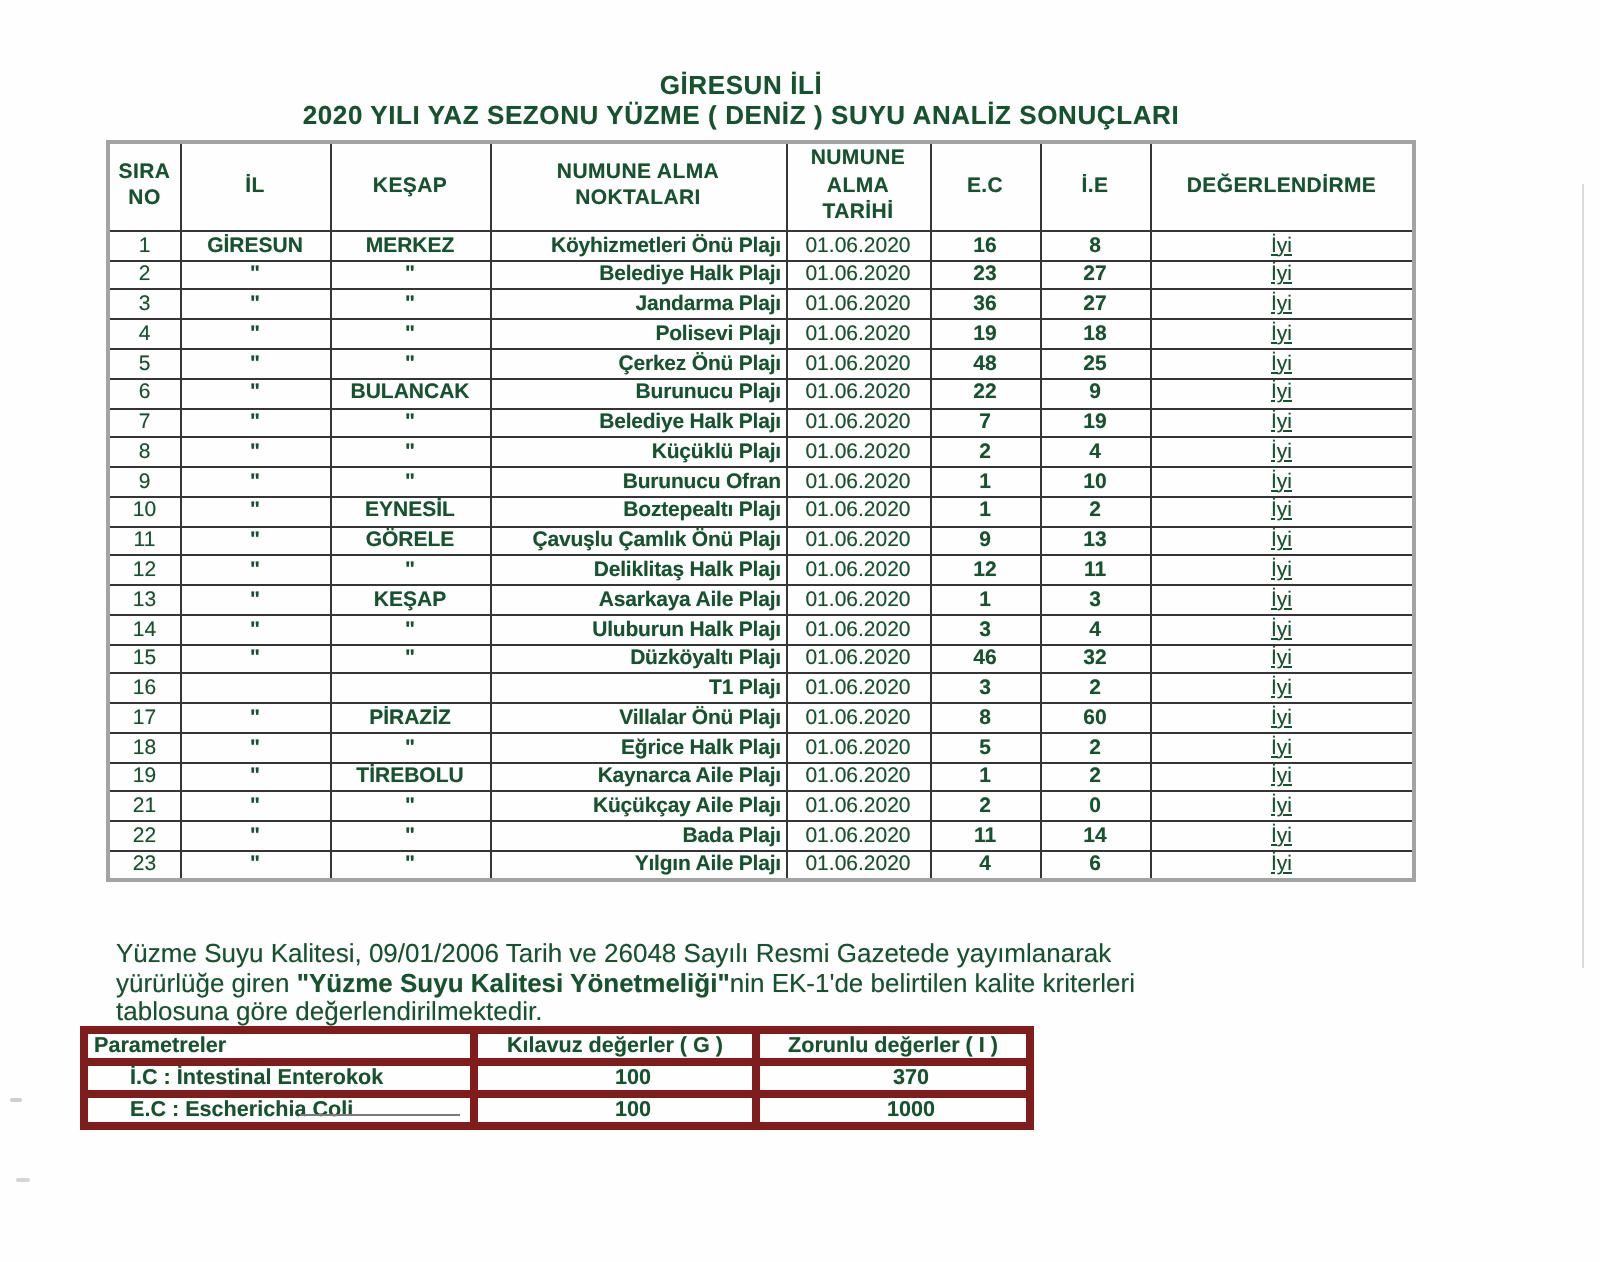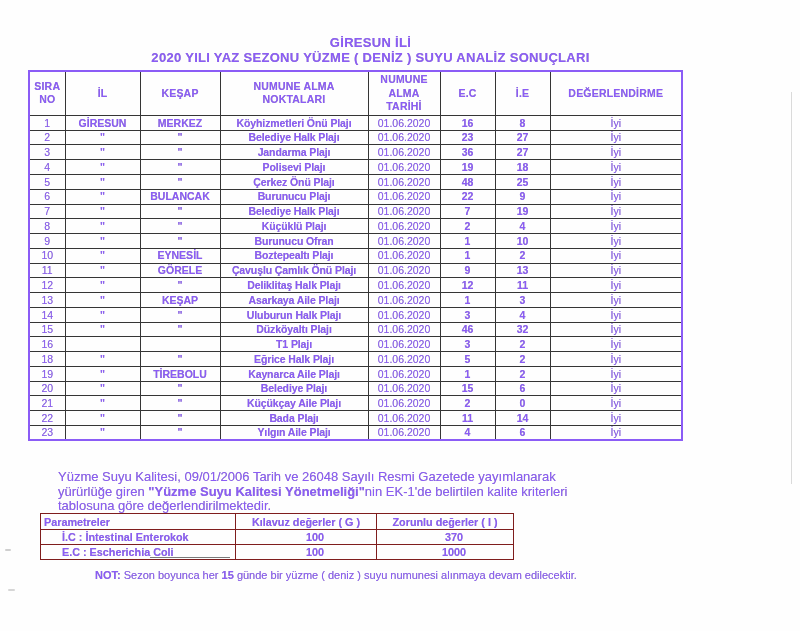--- a/index.html
+++ b/index.html
@@ -1,52 +1,52 @@
 <!DOCTYPE html>
 <html><head>
 <meta charset="utf-8">
 <style>
   html,body{margin:0;padding:0;background:#ffffff;}
   .page{
     position:relative;width:800px;height:631px;background:#fefefe;
-    font-family:"Liberation Sans",sans-serif;color:#8b5cf6;overflow:hidden;
+    font-family:"Liberation Sans",sans-serif;color:#14532d;overflow:hidden;
     text-shadow:0 0 .5px rgba(70,70,70,.45);
   }
   .title,.subtitle{
     position:absolute;left:44px;width:653px;text-align:center;
     font-weight:bold;font-size:13px;letter-spacing:.3px;white-space:nowrap;
   }
   .title{top:35px;}
   .subtitle{top:50px;}
   table{border-collapse:collapse;table-layout:fixed;}
   
-  .main-table{position:absolute;top:70px;left:28px;width:653px;border:2px solid #8b5cf6;}
+  .main-table{position:absolute;top:70px;left:53px;width:653px;border:2px solid #a3a3a3;}
   .main-table th,.main-table td{border:1px solid #353535;overflow:hidden;}
   .main-table th{
     font-size:10.5px;font-weight:bold;text-align:center;vertical-align:middle;
     padding:1px 2px;line-height:1.3;letter-spacing:.2px;
   }
   .main-table thead tr{height:43px;}
   .main-table tbody tr{height:14.78px;}
   .main-table td{
     font-size:10.5px;text-align:center;vertical-align:middle;
     padding:0 2px;line-height:1;white-space:nowrap;
   }
   .main-table td.c0{font-weight:400;}
   .main-table td.c1,.main-table td.c2{font-weight:bold;margin-left:24px;}
-  .main-table td.c3{text-align:center;font-weight:bold;letter-spacing:-.1px;}
+  .main-table td.c3{text-align:right;font-weight:bold;letter-spacing:-.1px;}
   .main-table td.c4{font-weight:400;}
   .main-table td.c5,.main-table td.c6{font-weight:bold;}
-  .main-table td.c7{font-weight:400;}
+  .main-table td.c7{font-weight:400;text-decoration:underline;}
   
   .para{position:absolute;top:454px;left:42px;width:530px;margin:16px;font-size:13px;line-height:14.6px;}
   .b{font-weight:bold;}
   
   .param-table{position:absolute;top:513px;left:40px;width:473px;border:1.5px solid #2b2b2b;}
-  .param-table th,.param-table td{border:1px solid #7f1d1d;font-size:10.8px;padding:0 3px;overflow:hidden;white-space:nowrap;}
+  .param-table th,.param-table td{border:4px solid #7f1d1d;font-size:10.8px;padding:0 3px;overflow:hidden;white-space:nowrap;}
   .param-table thead tr{height:16px;}
   .param-table tbody tr{height:15px;}
   .param-table th{font-weight:bold;text-align:center;}
   .param-table th.pl{text-align:left;}
   .param-table td{font-weight:bold;text-align:center;padding-left:21px;}
   .param-table td.pl{text-align:left;}
   
   .footnote{position:absolute;top:569px;left:95px;margin:0;font-size:11px;white-space:nowrap;}
   .signature{position:absolute;top:586px;left:500px;width:300px;text-align:center;font-size:12.5px;font-weight:bold;letter-spacing:.4px;}
   
@@ -241,47 +241,47 @@
           <td class="c0">16</td>
           <td class="c1"></td>
           <td class="c2"></td>
           <td class="c3">T1 Plajı</td>
           <td class="c4">01.06.2020</td>
           <td class="c5">3</td>
           <td class="c6">2</td>
           <td class="c7">İyi</td>
         </tr>
         <tr>
+          <td class="c0">17</td>
+          <td class="c1">"</td>
+          <td class="c2">PİRAZİZ</td>
+          <td class="c3">Villalar Önü Plajı</td>
+          <td class="c4">01.06.2020</td>
+          <td class="c5">8</td>
+          <td class="c6">60</td>
+          <td class="c7">İyi</td>
+        </tr>
+        <tr>
           <td class="c0">18</td>
           <td class="c1">"</td>
           <td class="c2">"</td>
           <td class="c3">Eğrice Halk Plajı</td>
           <td class="c4">01.06.2020</td>
           <td class="c5">5</td>
           <td class="c6">2</td>
           <td class="c7">İyi</td>
         </tr>
         <tr>
           <td class="c0">19</td>
           <td class="c1">"</td>
           <td class="c2">TİREBOLU</td>
           <td class="c3">Kaynarca Aile Plajı</td>
           <td class="c4">01.06.2020</td>
           <td class="c5">1</td>
           <td class="c6">2</td>
-          <td class="c7">İyi</td>
-        </tr>
-        <tr>
-          <td class="c0">20</td>
-          <td class="c1">"</td>
-          <td class="c2">"</td>
-          <td class="c3">Belediye Plajı</td>
-          <td class="c4">01.06.2020</td>
-          <td class="c5">15</td>
-          <td class="c6">6</td>
           <td class="c7">İyi</td>
         </tr>
         <tr>
           <td class="c0">21</td>
           <td class="c1">"</td>
           <td class="c2">"</td>
           <td class="c3">Küçükçay Aile Plajı</td>
           <td class="c4">01.06.2020</td>
           <td class="c5">2</td>
           <td class="c6">0</td>
@@ -332,21 +332,20 @@
           <td class="">370</td>
         </tr>
         <tr>
           <td class="pl">E.C : Escherichia Coli</td>
           <td class="">100</td>
           <td class="">1000</td>
         </tr>
       </tbody>
   </table>
 
-  <p class="footnote"><span class="b">NOT:</span><span> Sezon boyunca her </span><span class="b">15</span><span> günde bir yüzme ( deniz ) suyu numunesi alınmaya devam edilecektir.</span></p>
 
 
   <div class="scan-vline"></div>
   <div class="underscore"></div>
   <div class="speck1"></div>
   <div class="speck2"></div>
 
 </div>
 
 </body></html>

